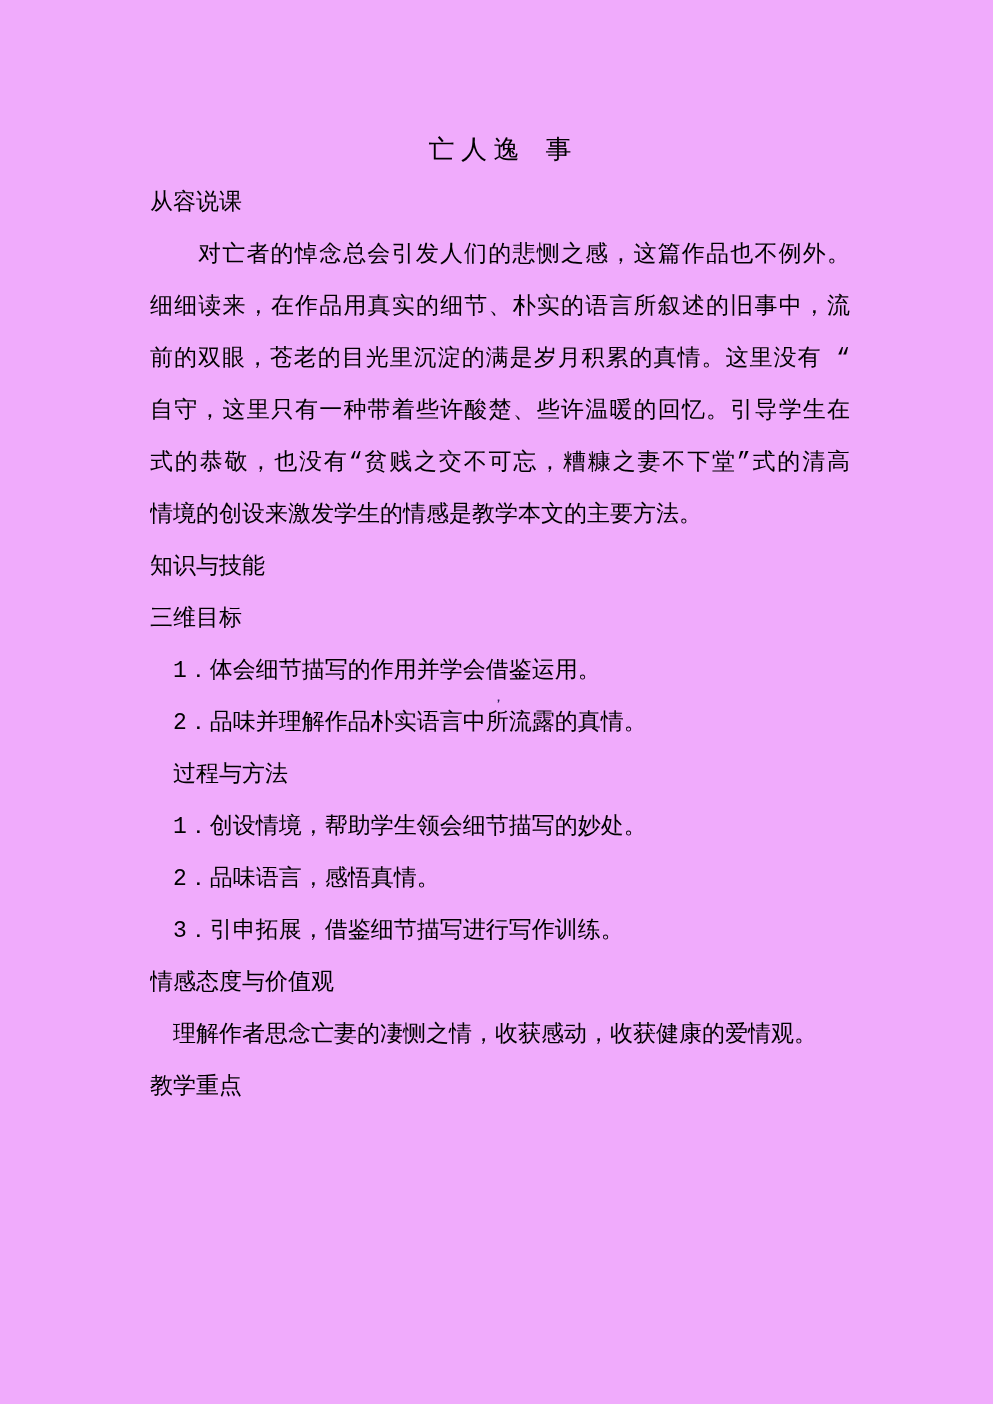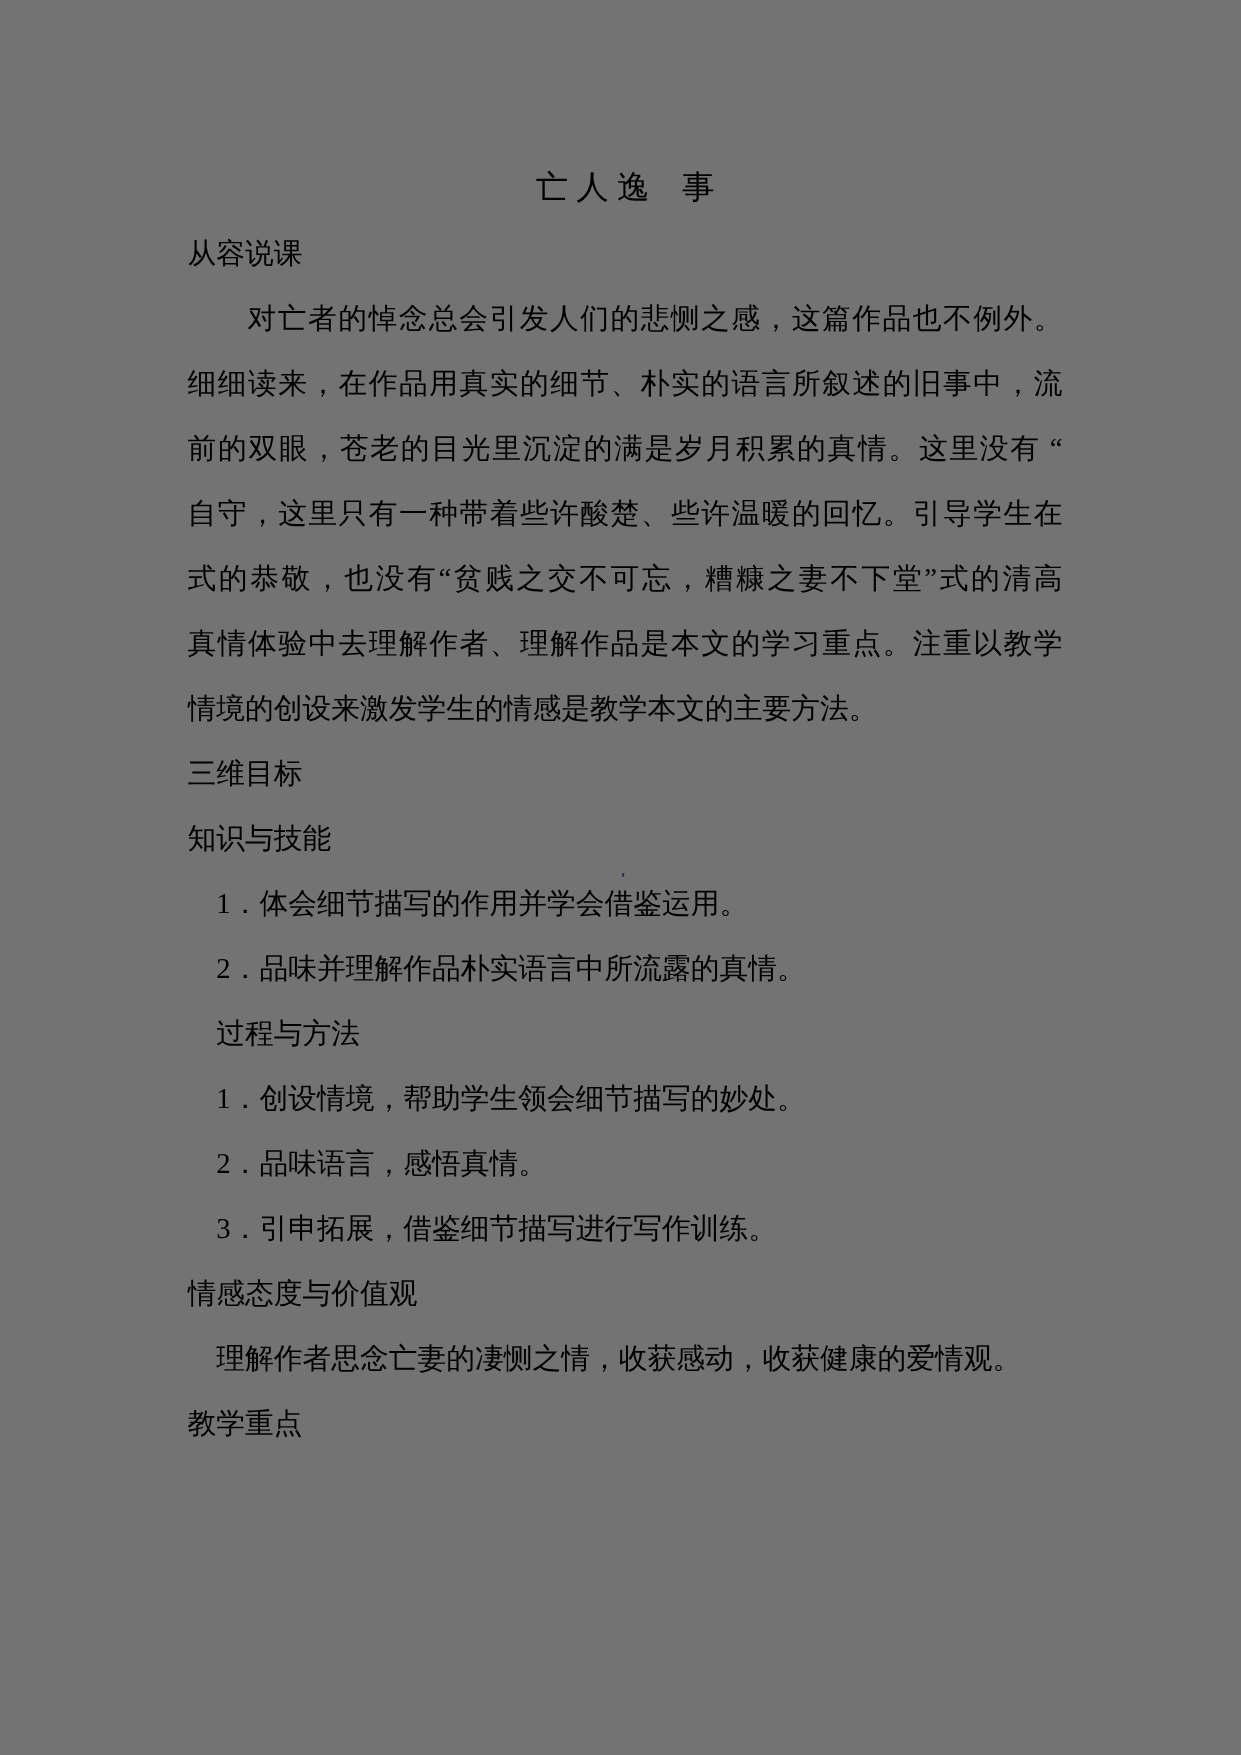--- a/index.html
+++ b/index.html
@@ -4,21 +4,21 @@
 <style>
   html, body {
     margin: 0;
     padding: 0;
     background: #ffffff;
   }
   .page {
     position: relative;
     width: 993px;
     height: 1404px;
-    background: #737373;
+    background: #f0abfc;
     color: #000000;
     font-family: "Liberation Serif", "DejaVu Serif", serif;
     overflow: hidden;
   }
   .content {
     position: absolute;
     left: 150px;
     top: 122px;
     width: 700px;
   }
@@ -28,20 +28,21 @@
     font-size: 26px;
     text-align: center;
     white-space: pre;
   }
   .l {
     height: 52px;
     line-height: 52px;
     font-size: 23px;
     overflow: hidden;
     white-space: nowrap;
+    font-family: Liberation Mono, monospace;
   }
   .just {
     white-space: normal;
     text-align: justify;
     text-align-last: justify;
   }
   .i2 { text-indent: 48px; }
   .i1 { text-indent: 23px; }
   .stray {
     position: absolute;
@@ -62,26 +63,25 @@
 
     <div class="title-line">亡 人 逸    事</div>
 
     <div class="l">从容说课</div>
 
     <div class="l just i2">对亡者的悼念总会引发人们的悲恻之感，这篇作品也不例外。</div>
     <div class="l just">细细读来，在作品用真实的细节、朴实的语言所叙述的旧事中，流</div>
     <div class="l just">前的双眼，苍老的目光里沉淀的满是岁月积累的真情。这里没有 “</div>
     <div class="l just">自守，这里只有一种带着些许酸楚、些许温暖的回忆。引导学生在</div>
     <div class="l just">式的恭敬，也没有“贫贱之交不可忘，糟糠之妻不下堂”式的清高</div>
-    <div class="l just">真情体验中去理解作者、理解作品是本文的学习重点。注重以教学</div>
     <div class="l">情境的创设来激发学生的情感是教学本文的主要方法。</div>
 
+    <div class="l">知识与技能</div>
+
     <div class="l">三维目标</div>
-
-    <div class="l">知识与技能</div>
     <div class="l i1">1．体会细节描写的作用并学会借鉴运用。</div>
     <div class="l i1">2．品味并理解作品朴实语言中所流露的真情。</div>
 
     <div class="l i1">过程与方法</div>
     <div class="l i1">1．创设情境，帮助学生领会细节描写的妙处。</div>
     <div class="l i1">2．品味语言，感悟真情。</div>
     <div class="l i1">3．引申拓展，借鉴细节描写进行写作训练。</div>
 
     <div class="l">情感态度与价值观</div>
     <div class="l i1">理解作者思念亡妻的凄恻之情，收获感动，收获健康的爱情观。</div>

